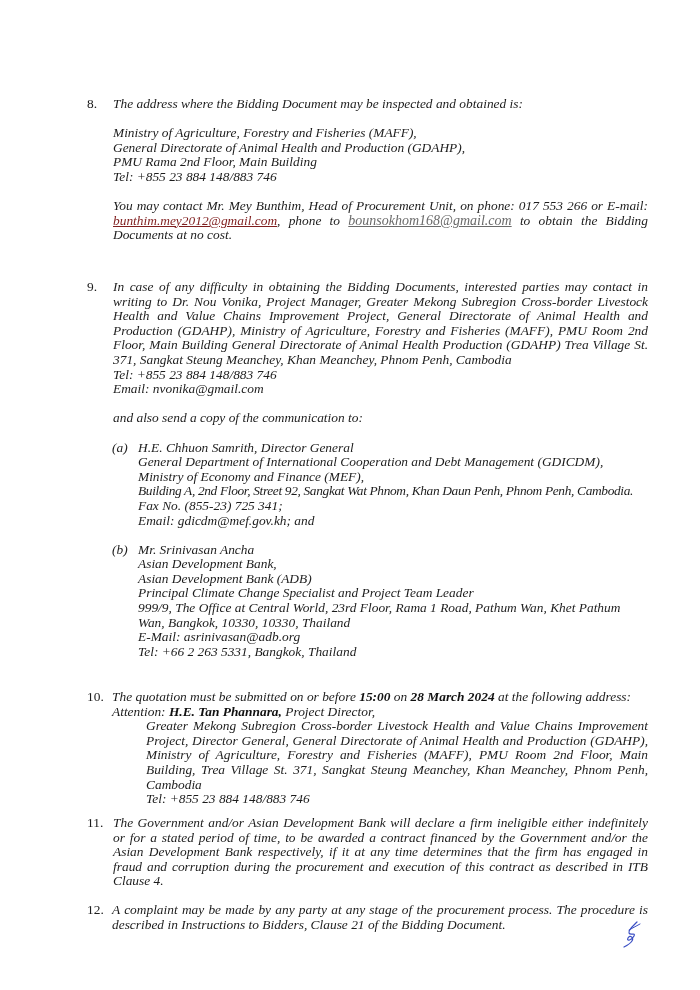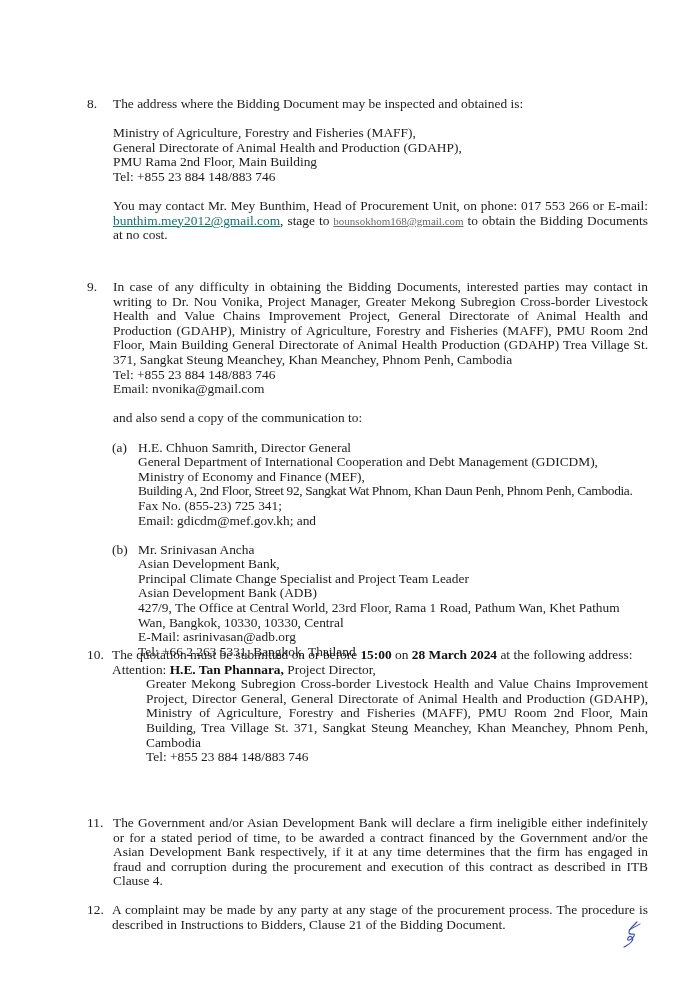--- a/index.html
+++ b/index.html
@@ -4,26 +4,26 @@
 <style>
   html, body { margin: 0; padding: 0; background: #ffffff; }
   body {
     width: 700px; height: 990px; position: relative; overflow: hidden;
     font-family: "Liberation Serif", serif;
     font-size: 13.4px; line-height: 14.6px; color: #1c1c1c;
   }
   .page { position: absolute; left: 0; top: 0; width: 700px; height: 990px; }
   .item { position: absolute; left: 87px; width: 561px; }
   .num { position: absolute; left: 0; top: 0; }
-  .body { margin-left: 26px; text-align: justify; }
+  .body { margin-left: 26px; text-align: justify; font-style: italic; }
   .body p { margin: 0; }
   .lines div { white-space: nowrap; }
   .gap { height: 14.6px; }
-  .link { color: #0f766e; text-decoration: underline; text-decoration-thickness: 1px; }
-  .link.light { color: #6a6a6a; font-size: 11px; }
+  .link { color: #7f1d1d; text-decoration: underline; text-decoration-thickness: 1px; }
+  .link.light { color: #6a6a6a; font-size: 14px; }
   .sub { position: relative; margin-left: 0; }
   .sub .lbl { position: absolute; left: -1px; top: 0; }
   .sub .txt { margin-left: 25px; }
   b { font-weight: bold; color: #111; }
   .att { margin-left: 5px; }
   .attblock { margin-left: 34px; text-align: justify; }
   .sig { position: absolute; left: 620px; top: 920px; width: 24px; height: 28px; }
 </style>
 </head>
 <body>
@@ -35,21 +35,21 @@
     <div class="body">
       <p>The address where the Bidding Document may be inspected and obtained is:</p>
       <div class="gap"></div>
       <div class="lines">
         <div>Ministry of Agriculture, Forestry and Fisheries (MAFF),</div>
         <div>General Directorate of Animal Health and Production (GDAHP),</div>
         <div>PMU Rama 2nd Floor, Main Building</div>
         <div>Tel: +855 23 884 148/883 746</div>
       </div>
       <div class="gap"></div>
-      <p><span>You may contact Mr. Mey Bunthim, Head of Procurement Unit, on phone: 017 553 266 or E-mail: </span><a class="link">bunthim.mey2012@gmail.com</a><span>, stage to </span><a class="link light">bounsokhom168@gmail.com</a><span> to obtain the Bidding Documents at no cost.</span></p>
+      <p><span>You may contact Mr. Mey Bunthim, Head of Procurement Unit, on phone: 017 553 266 or E-mail: </span><a class="link">bunthim.mey2012@gmail.com</a><span>, phone to </span><a class="link light">bounsokhom168@gmail.com</a><span> to obtain the Bidding Documents at no cost.</span></p>
     </div>
   </div>
 
   <div class="item" style="top:280px;">
     <span class="num">9.</span>
     <div class="body">
       <p>In case of any difficulty in obtaining the Bidding Documents, interested parties may contact in writing to Dr. Nou Vonika, Project Manager, Greater Mekong Subregion Cross-border Livestock Health and Value Chains Improvement Project, General Directorate of Animal Health and Production (GDAHP), Ministry of Agriculture, Forestry and Fisheries (MAFF), PMU Room 2nd Floor, Main Building General Directorate of Animal Health Production (GDAHP) Trea Village St. 371, Sangkat Steung Meanchey, Khan Meanchey, Phnom Penh, Cambodia</p>
       <div class="lines">
         <div>Tel: +855 23 884 148/883 746</div>
         <div>Email:  nvonika@gmail.com</div>
@@ -67,32 +67,32 @@
           <div>Fax No. (855-23) 725 341;</div>
           <div>Email: gdicdm@mef.gov.kh; and</div>
         </div>
       </div>
       <div class="gap"></div>
       <div class="sub">
         <span class="lbl">(b)</span>
         <div class="txt lines">
           <div>Mr. Srinivasan Ancha</div>
           <div>Asian Development Bank,</div>
+          <div>Asian Development Bank (ADB)</div>
           <div>Principal Climate Change Specialist and Project Team Leader</div>
-          <div>Asian Development Bank (ADB)</div>
-          <div>427/9, The Office at Central World, 23rd Floor, Rama 1 Road, Pathum Wan, Khet Pathum</div>
-          <div>Wan, Bangkok, 10330, 10330, Central</div>
+          <div>999/9, The Office at Central World, 23rd Floor, Rama 1 Road, Pathum Wan, Khet Pathum</div>
+          <div>Wan, Bangkok, 10330, 10330, Thailand</div>
           <div>E-Mail: asrinivasan@adb.org</div>
           <div>Tel: +66 2 263 5331, Bangkok, Thailand</div>
         </div>
       </div>
     </div>
   </div>
 
-  <div class="item" style="top:648px;">
+  <div class="item" style="top:690px;">
     <span class="num">10.</span>
     <div class="body" style="margin-left:25px;">
       <p style="white-space:nowrap;"><span>The quotation must be submitted on or before </span><b>15:00</b><span> on </span><b>28 March 2024</b><span> at the following address:</span></p>
       <p class="att"><span>Attention: </span><b>H.E. Tan Phannara,</b><span> Project Director,</span></p>
       <div class="attblock">
         <p>Greater Mekong Subregion Cross-border Livestock Health and Value Chains Improvement Project, Director General, General Directorate of Animal Health and Production (GDAHP), Ministry of Agriculture, Forestry and Fisheries (MAFF), PMU Room 2nd Floor, Main Building, Trea Village St. 371, Sangkat Steung Meanchey, Khan Meanchey, Phnom Penh, Cambodia</p>
         <p>Tel: +855 23 884 148/883 746</p>
       </div>
     </div>
   </div>

